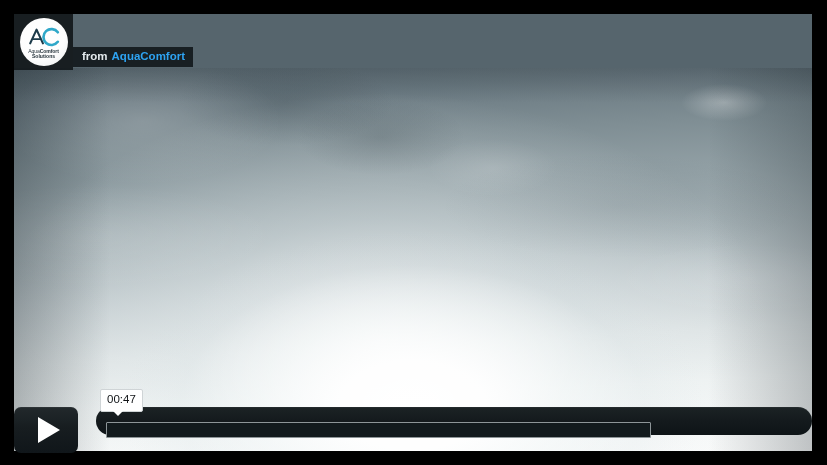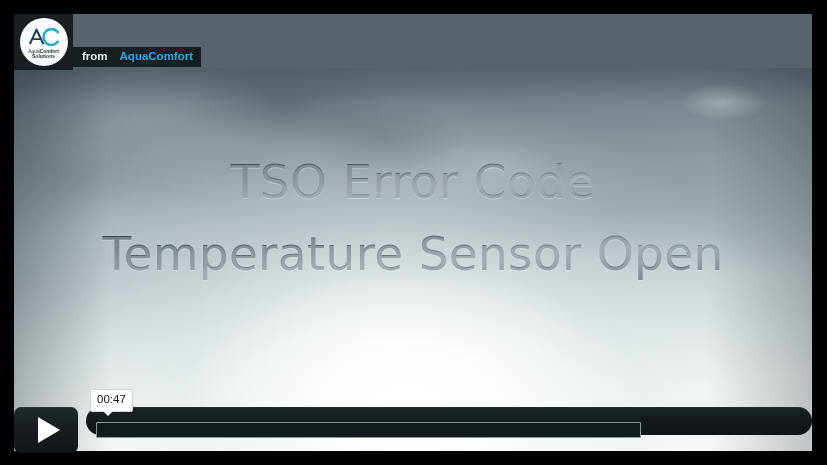--- a/index.html
+++ b/index.html
@@ -202,21 +202,21 @@
     height: 21px;
     display: flex;
     align-items: center;
   }
   .byline-box {
     background: rgba(12,18,21,0.84);
     padding: 2px 8px 3px 9px;
     height: 20px;
     display: flex;
     align-items: center;
-    gap: 12px;
+    gap: 4px;
   }
   .byline-from {
     color: #e3e9ec;
     font-size: 11.5px;
     font-weight: bold;
     white-space: nowrap;
   }
   .byline-author {
     color: #2ea3f2;
     font-size: 11.5px;
@@ -253,21 +253,21 @@
     border-top: 13px solid transparent;
     border-bottom: 13px solid transparent;
     border-left: 22px solid #ffffff;
     margin-left: 5px;
   }
 
   .control-rest {
     position: relative;
     flex: 1 1 auto;
     height: 28px;
-    margin-left: 8px;
+    margin-left: 18px;
     background: linear-gradient(180deg, #1c2325 0%, #141a1d 48%, #0e1417 100%);
     border-radius: 14px;
     display: flex;
     align-items: center;
     box-shadow: inset 0 1px 0 rgba(255,255,255,0.04);
   }
 
   .time-bubble {
     position: absolute;
     left: 4px;
@@ -374,24 +374,20 @@
 
 <div id="player">
 
   <div class="video-stage">
 
     <div class="video-frame">
       <div class="haze-a"></div>
       <div class="haze-b"></div>
       <div class="vignette"></div>
 
-      <div class="video-title-block">
-        <span class="vt-line l1">TSO Error Code</span>
-        <span class="vt-line l2">Temperature Sensor Open</span>
-      </div>
     </div>
 
     <div class="header">
 
       <div class="logo-badge">
         <div class="logo-circle">
           <svg class="logo-mark" viewBox="0 0 64 38">
             <path d="M6 32 L18 6 L30 32" fill="none" stroke="#1d3b4a" stroke-width="4" stroke-linecap="round" stroke-linejoin="round"></path>
             <path d="M11 24 L25 24" fill="none" stroke="#1d3b4a" stroke-width="3.4" stroke-linecap="round"></path>
             <path d="M58 11 A 15 15 0 1 0 58 29" fill="none" stroke="#2fa8c9" stroke-width="5" stroke-linecap="round"></path>

